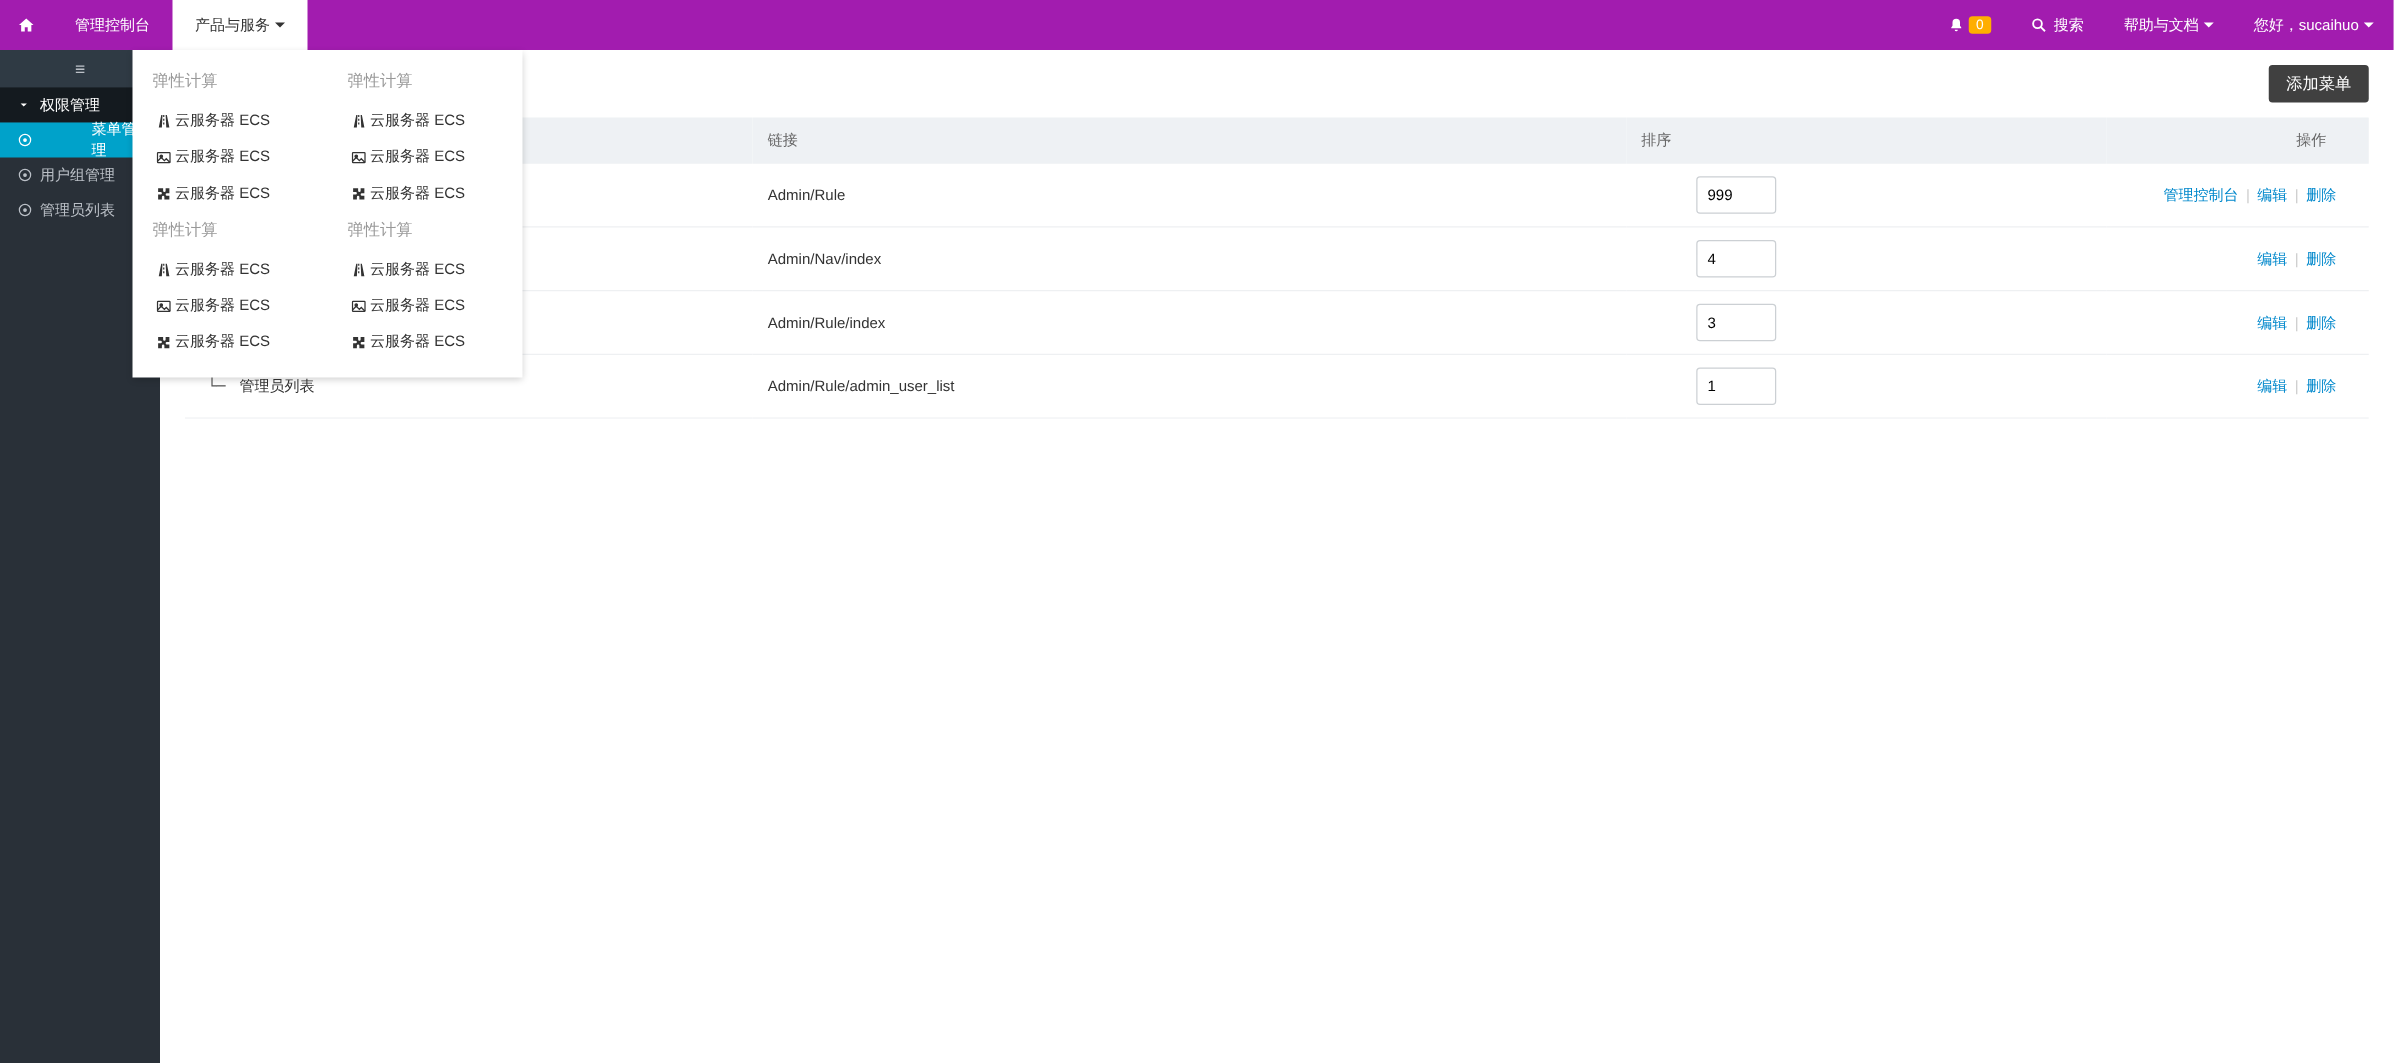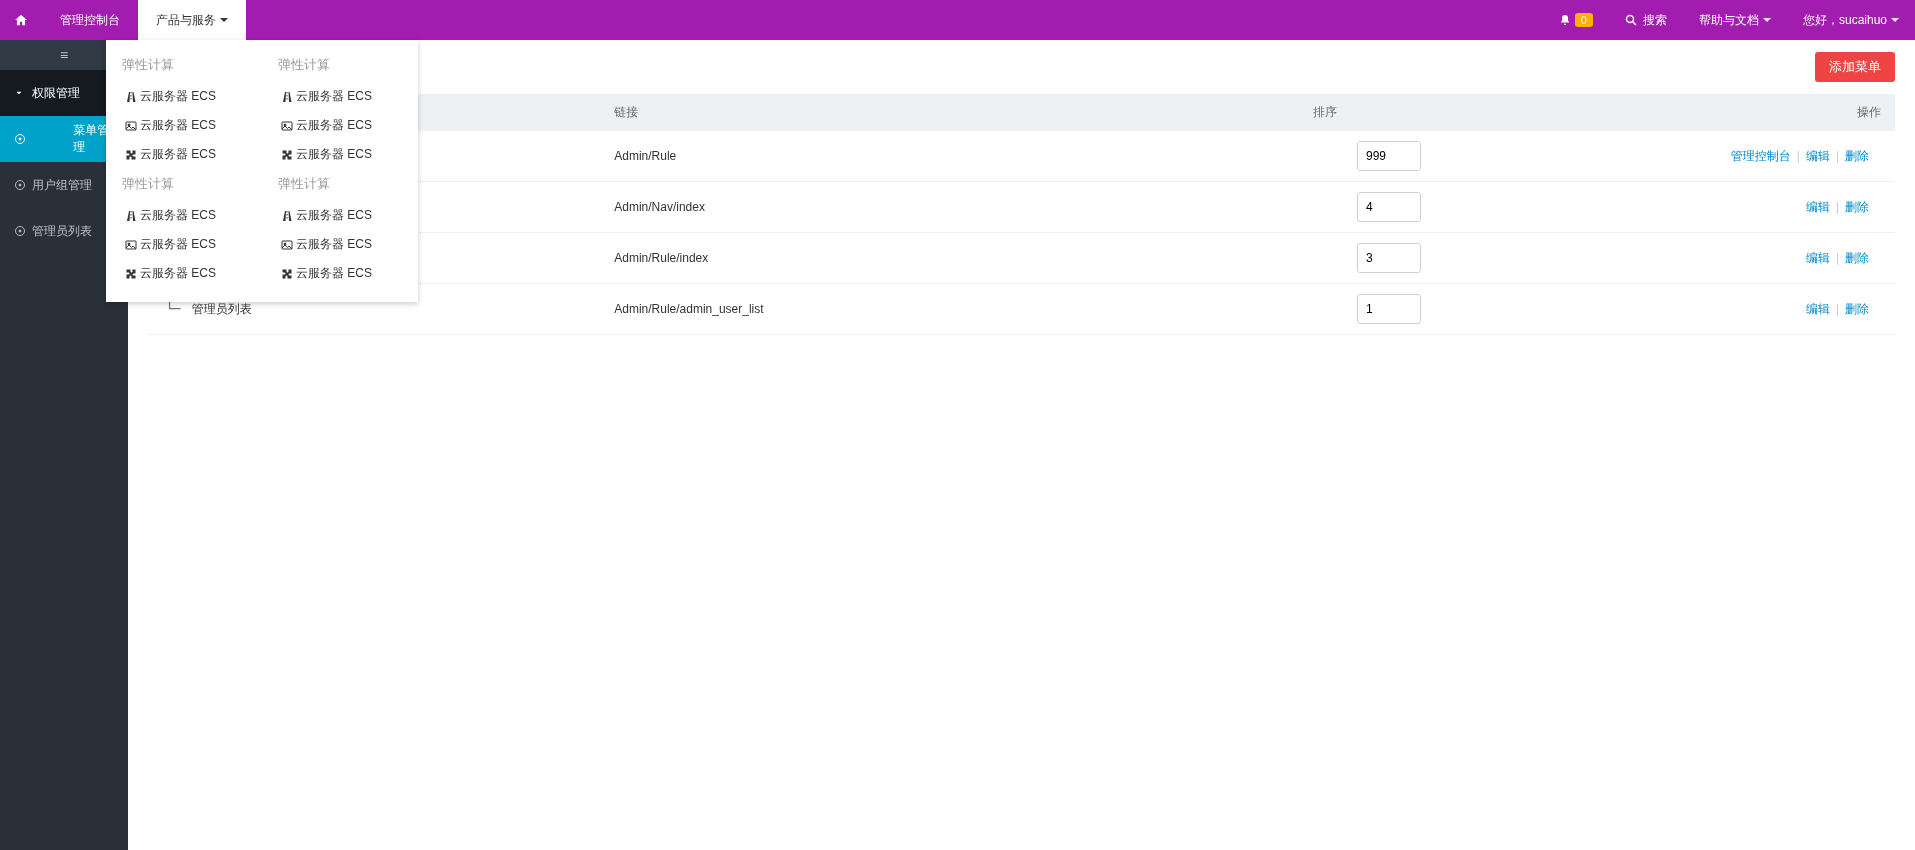--- a/index.html
+++ b/index.html
@@ -14,36 +14,36 @@
 .topbar .spacer { flex: 1; }
 .topbar .right-item { padding: 0 16px; height: 40px; display: flex; align-items: center; font-size: 12px; cursor: pointer; }
 .topbar .badge { background: #ffae00; color: #fff; border-radius: 3px; padding: 1px 6px; font-size: 11px; margin-left: 4px; }
 
 
 .caret { display: inline-block; width: 0; height: 0; vertical-align: middle; border-top: 4px solid; border-right: 4px solid transparent; border-left: 4px solid transparent; }
 
 
 .sidebar { position: fixed; left: 0; top: 40px; bottom: 0; width: 128px; background: #293038; color: #bbc0c7; }
 .sidebar .collapse-row { height: 30px; background: #2f3a44; display: flex; align-items: center; justify-content: center; cursor: pointer; font-size: 14px;}
-.sidebar .item { height: 46px; display: flex; align-items: center; padding: 0 14px; cursor: pointer; font-size: 12px; }
+.sidebar .item { height: 28px; display: flex; align-items: center; padding: 0 14px; cursor: pointer; font-size: 12px; }
 .sidebar .item.header { background: #141a1f; color: #fff; }
 .sidebar .item.active { background: #00a2ca; color: #fff; gap: 44px; }
 .sidebar .item .ic { width: 18px; display: inline-flex; align-items: center; justify-content: flex-start; }
 
 
 .mega { position: absolute; left: 106px; top: 40px; background: #fff; box-shadow: 0 2px 6px rgba(0,0,0,0.2); padding: 10px 0 14px; z-index: 200; display: flex; }
 .mega-col { width: 156px; padding: 0 16px; }
 .mega-title { color: #999; font-size: 13px; padding: 6px 0 8px; }
 .mega-item { display: flex; align-items: center; padding: 6px 0; font-size: 12px; cursor: pointer; color: #333; }
 .mega-item .mic { width: 18px; display: inline-flex; align-items: center; justify-content: center; color: #333; }
 
 
 .main { margin-left: 128px; padding: 0; }
 .action-bar { display: flex; justify-content: flex-end; padding: 12px 20px; }
-.btn-primary { background: #ef4444; color: #fff; border: none; padding: 6px 14px; border-radius: 3px; font-size: 13px; cursor: pointer; }
+.btn-primary { background: #404040; color: #fff; border: none; padding: 6px 14px; border-radius: 3px; font-size: 13px; cursor: pointer; }
 
 .table { width: calc(100% - 40px); margin: 0 20px; border-collapse: collapse; }
 .table thead th { background: #eef1f4; text-align: left; font-weight: normal; color: #666; font-size: 12px; padding: 10px 12px; }
 .table tbody td { padding: 10px 12px; border-bottom: 1px solid #eef0f2; font-size: 12px; vertical-align: middle; }
 .table .sort-input { width: 64px; height: 30px; border: 1px solid #ccd0d4; border-radius: 3px; padding: 0 8px; font-size: 12px; margin-left: 44px; }
 .table .ops a { color: #0088cc; text-decoration: none; margin: 0 6px; cursor: pointer; }
 .table .ops .sep { color: #ccc; }
 .table .name-cell { padding-left: 18px; }
 .table .tree-prefix { font-family: monospace; color: #555; margin-right: 4px; }
 svg { display: block; }
@@ -245,21 +245,21 @@
 <div class="main">
   <div class="action-bar">
     <button class="btn-primary">添加菜单</button>
   </div>
   <table class="table">
     <thead>
       <tr>
         <th style="width:26%">名称</th>
         <th style="width:40%">链接</th>
         <th style="width:22%">排序</th>
-        <th style="width:12%;text-align:right;padding-right:14px">操作</th>
+        <th style="width:12%;text-align:right;padding-right:34px">操作</th>
       </tr>
     </thead>
     <tbody id="table-body">
         <tr>
           <td class="name-cell"><span style="visibility: hidden;">权限管理</span></td>
           <td>Admin/Rule</td>
           <td><input class="sort-input" value="999" style=""></td>
           <td class="ops" style="text-align: right; padding-right: 20px;"><a>管理控制台</a><span class="sep">|</span><a>编辑</a><span class="sep">|</span><a>删除</a></td>
         </tr>
         <tr>

